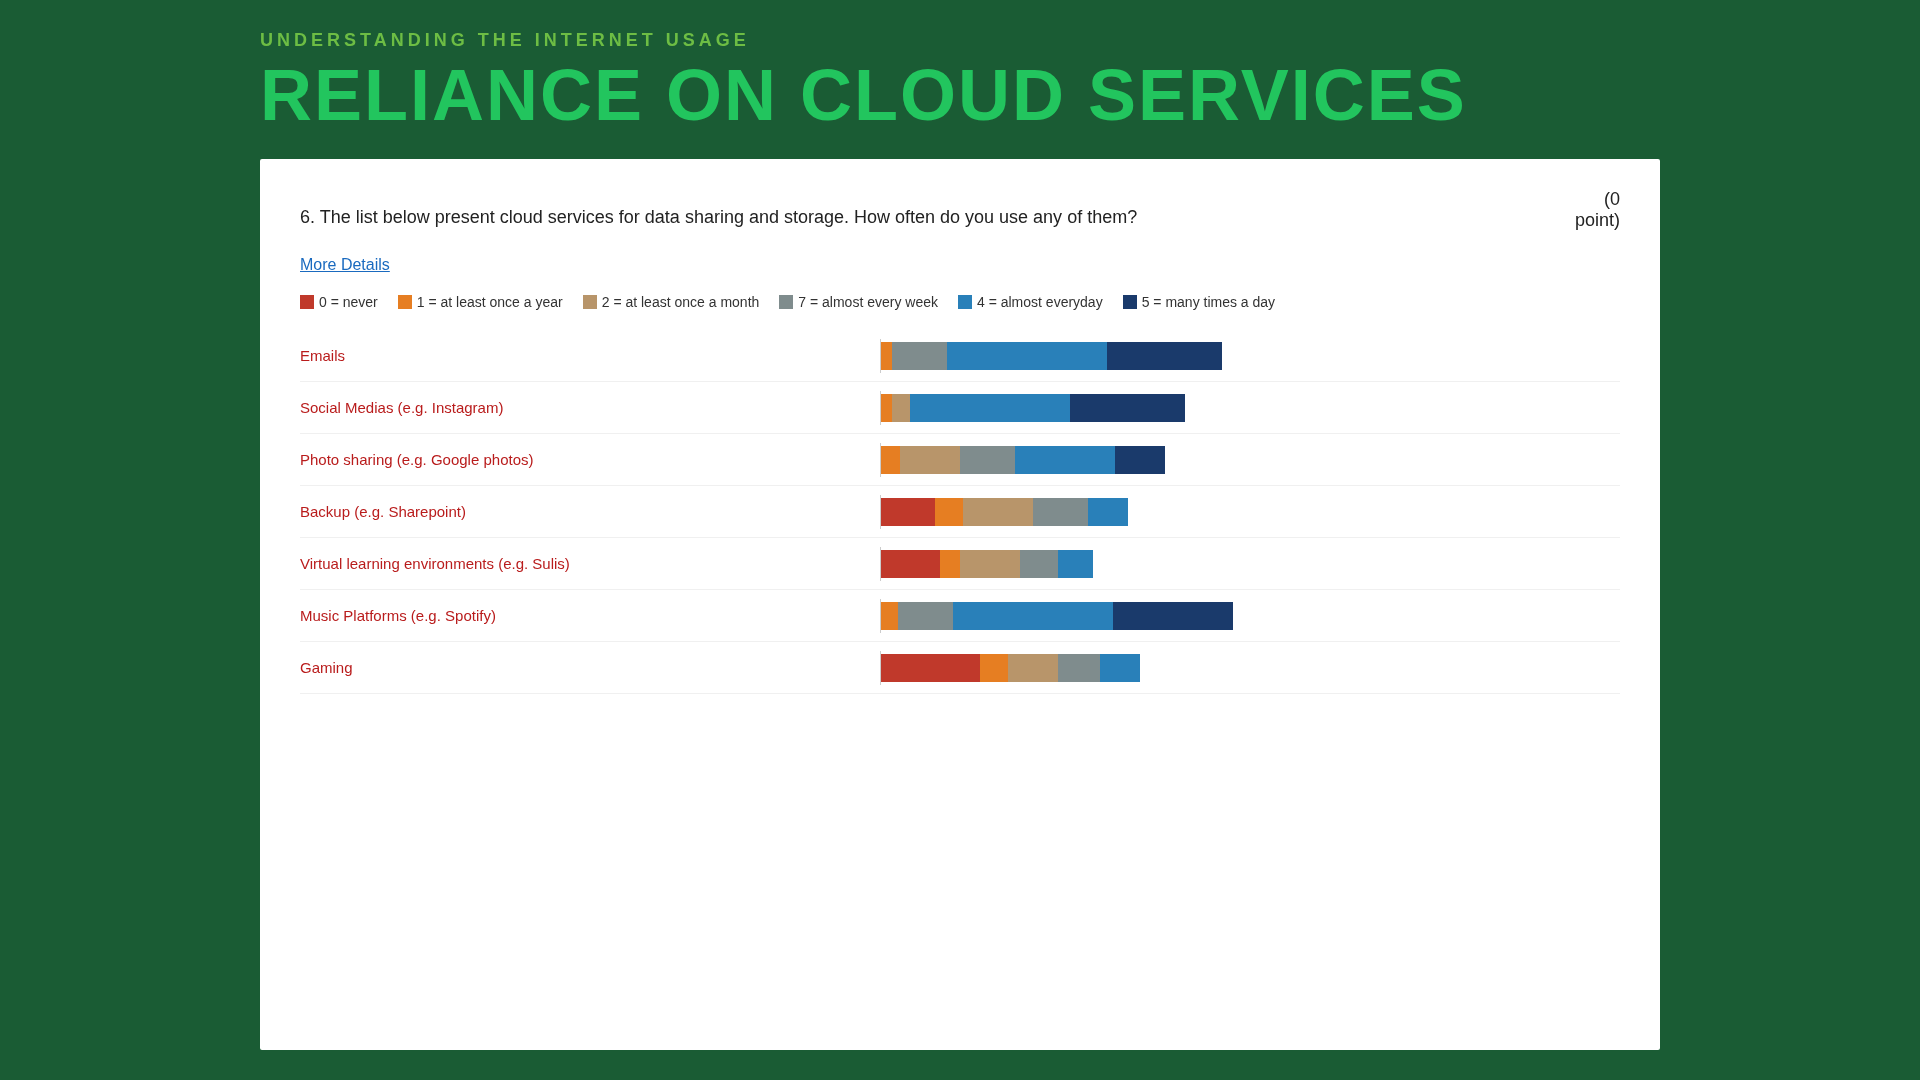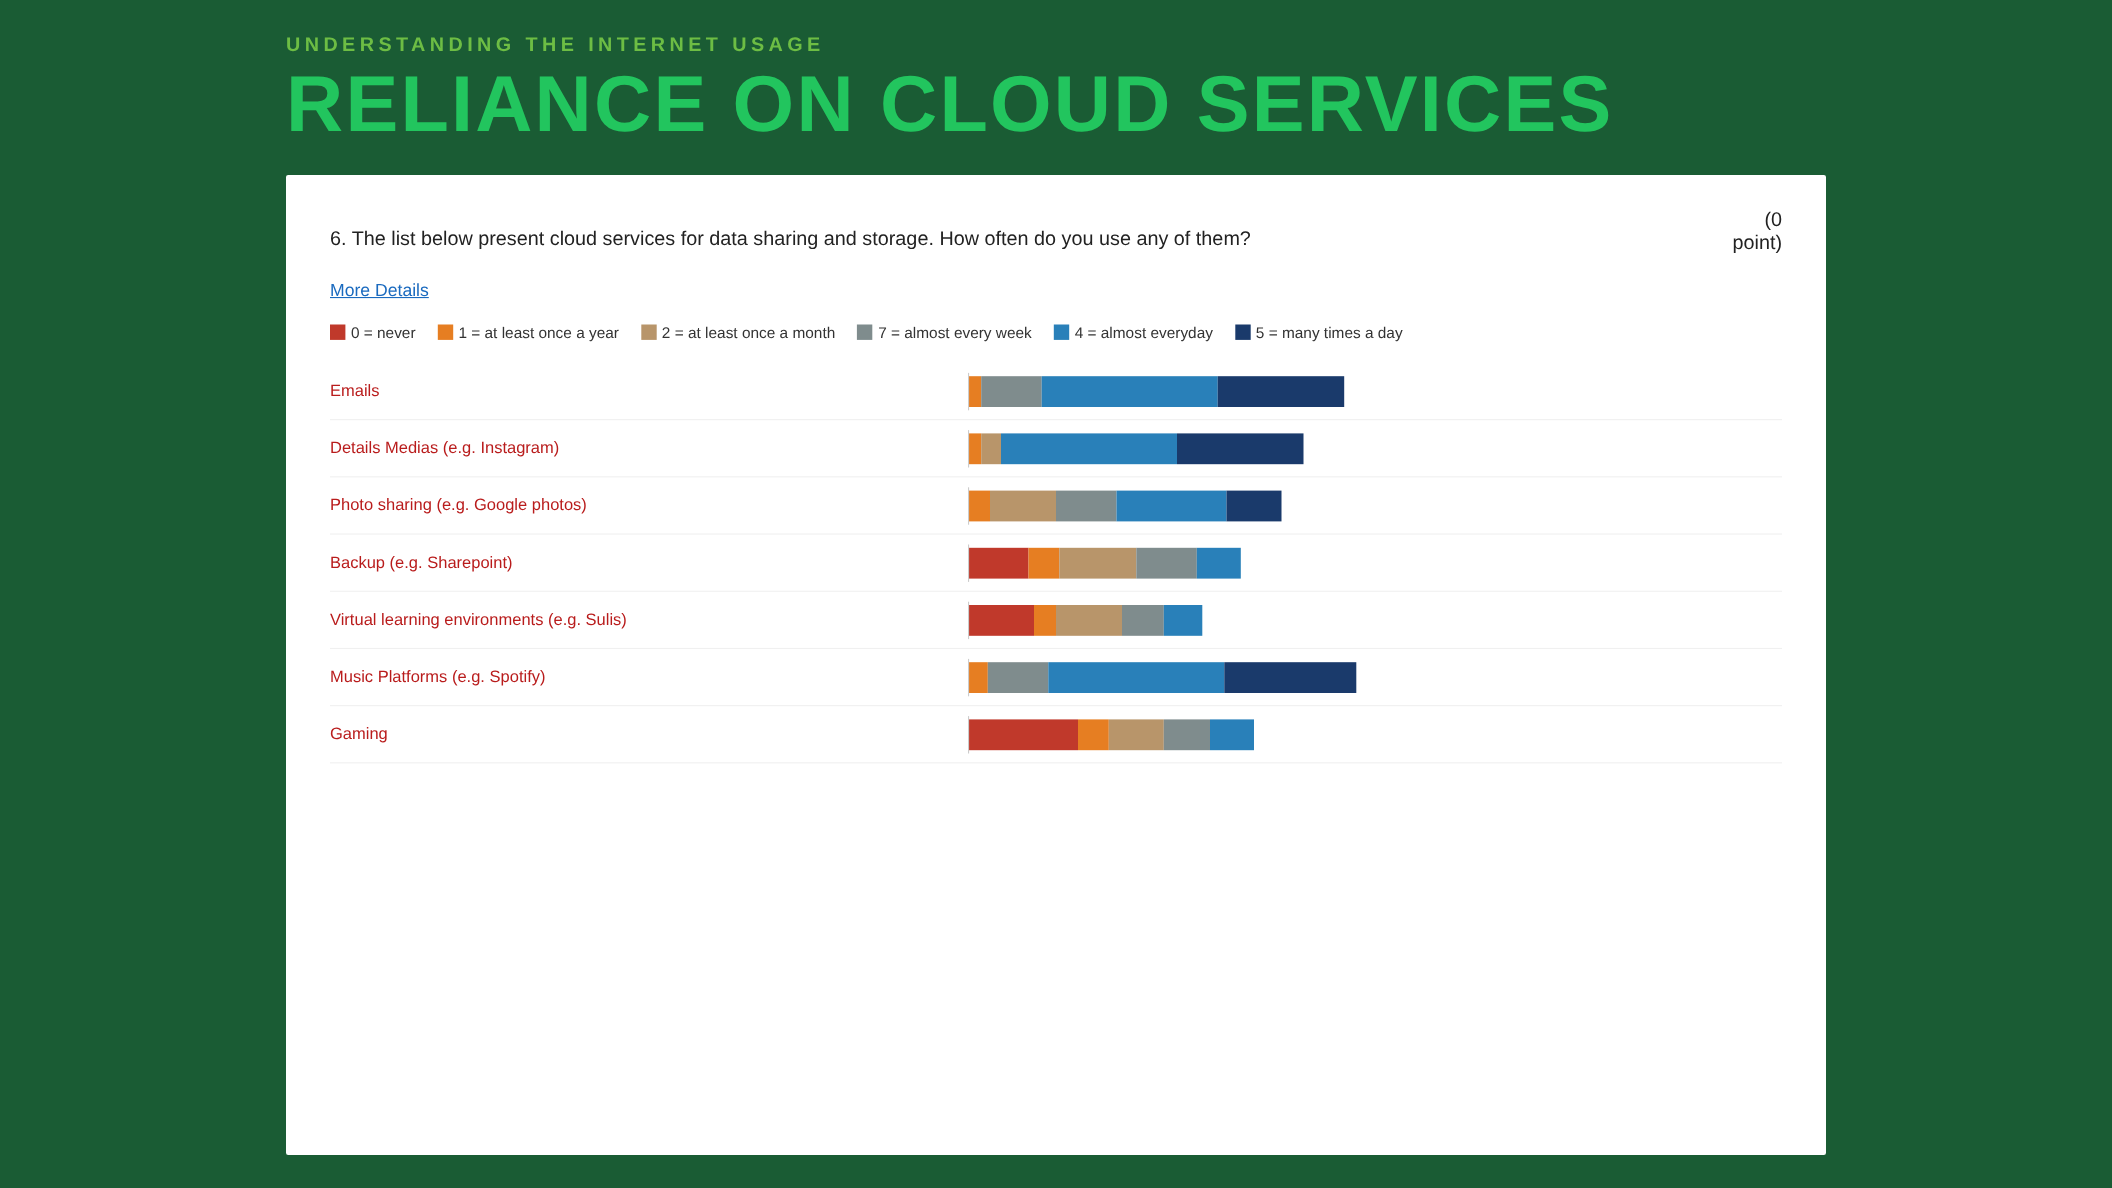--- a/index.html
+++ b/index.html
@@ -184,21 +184,21 @@
           <div class="chart-divider"></div>
           <div class="bar-wrapper">
             <div class="bar-segment" style="width: 12px; background-color: rgb(230, 126, 34);"></div>
             <div class="bar-segment" style="width: 55px; background-color: rgb(127, 140, 141);"></div>
             <div class="bar-segment" style="width: 160px; background-color: rgb(41, 128, 185);"></div>
             <div class="bar-segment" style="width: 115px; background-color: rgb(26, 58, 107);"></div>
           </div>
         </div>
       </div>
       <div class="chart-row">
-        <div class="chart-label">Details Medias (e.g.    Instagram)</div>
+        <div class="chart-label">Social Medias (e.g.    Instagram)</div>
         <div class="chart-bar-container">
           <div class="chart-divider"></div>
           <div class="bar-wrapper">
             <div class="bar-segment" style="width: 12px; background-color: rgb(230, 126, 34);"></div>
             <div class="bar-segment" style="width: 18px; background-color: rgb(184, 149, 106);"></div>
             <div class="bar-segment" style="width: 160px; background-color: rgb(41, 128, 185);"></div>
             <div class="bar-segment" style="width: 115px; background-color: rgb(26, 58, 107);"></div>
           </div>
         </div>
       </div>

